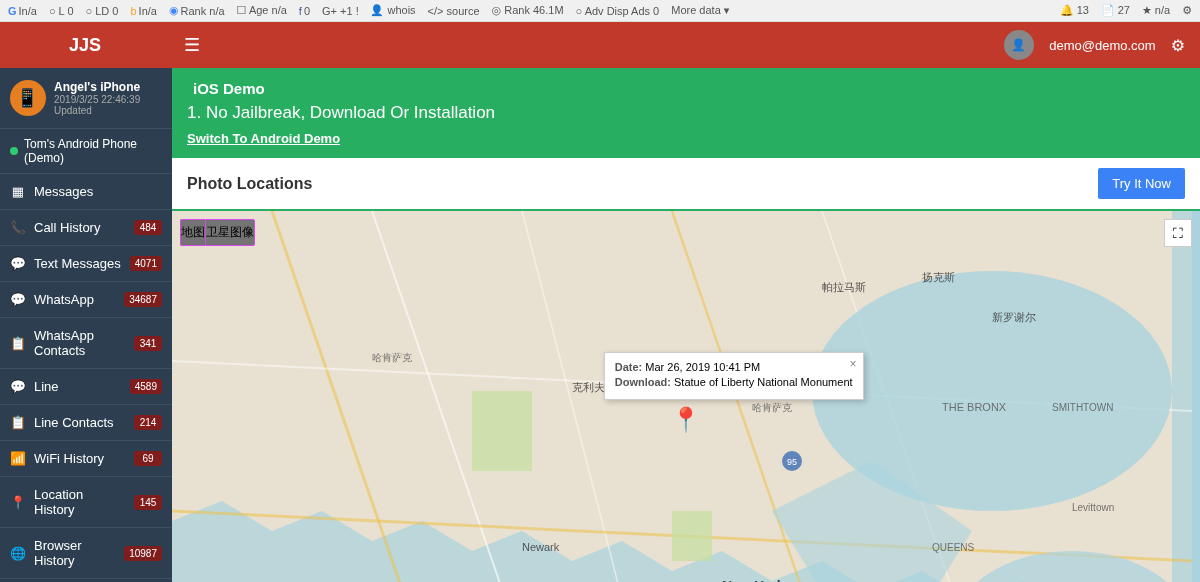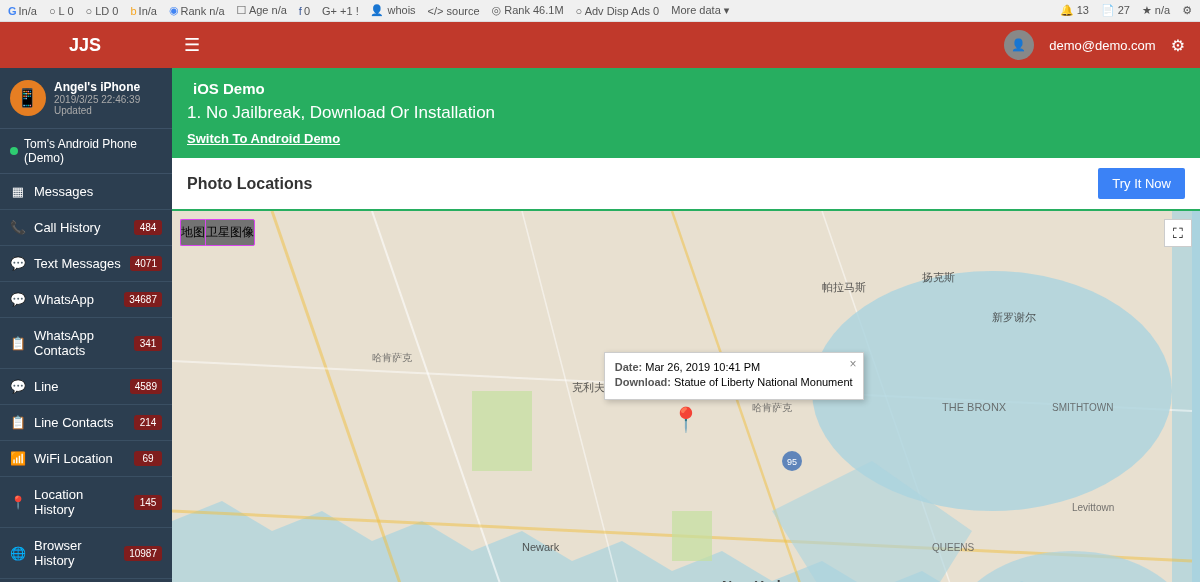--- a/index.html
+++ b/index.html
@@ -328,21 +328,21 @@
     </div>
 
     <div class="sidebar-item">
       <span class="icon">📋</span>
       <span class="item-label">Line Contacts</span>
       <span class="badge">214</span>
     </div>
 
     <div class="sidebar-item">
       <span class="icon">📶</span>
-      <span class="item-label">WiFi Location</span>
+      <span class="item-label">WiFi History</span>
       <span class="badge">69</span>
     </div>
 
     <div class="sidebar-item">
       <span class="icon">📍</span>
       <span class="item-label">Location History</span>
       <span class="badge">145</span>
     </div>
 
     <div class="sidebar-item">

